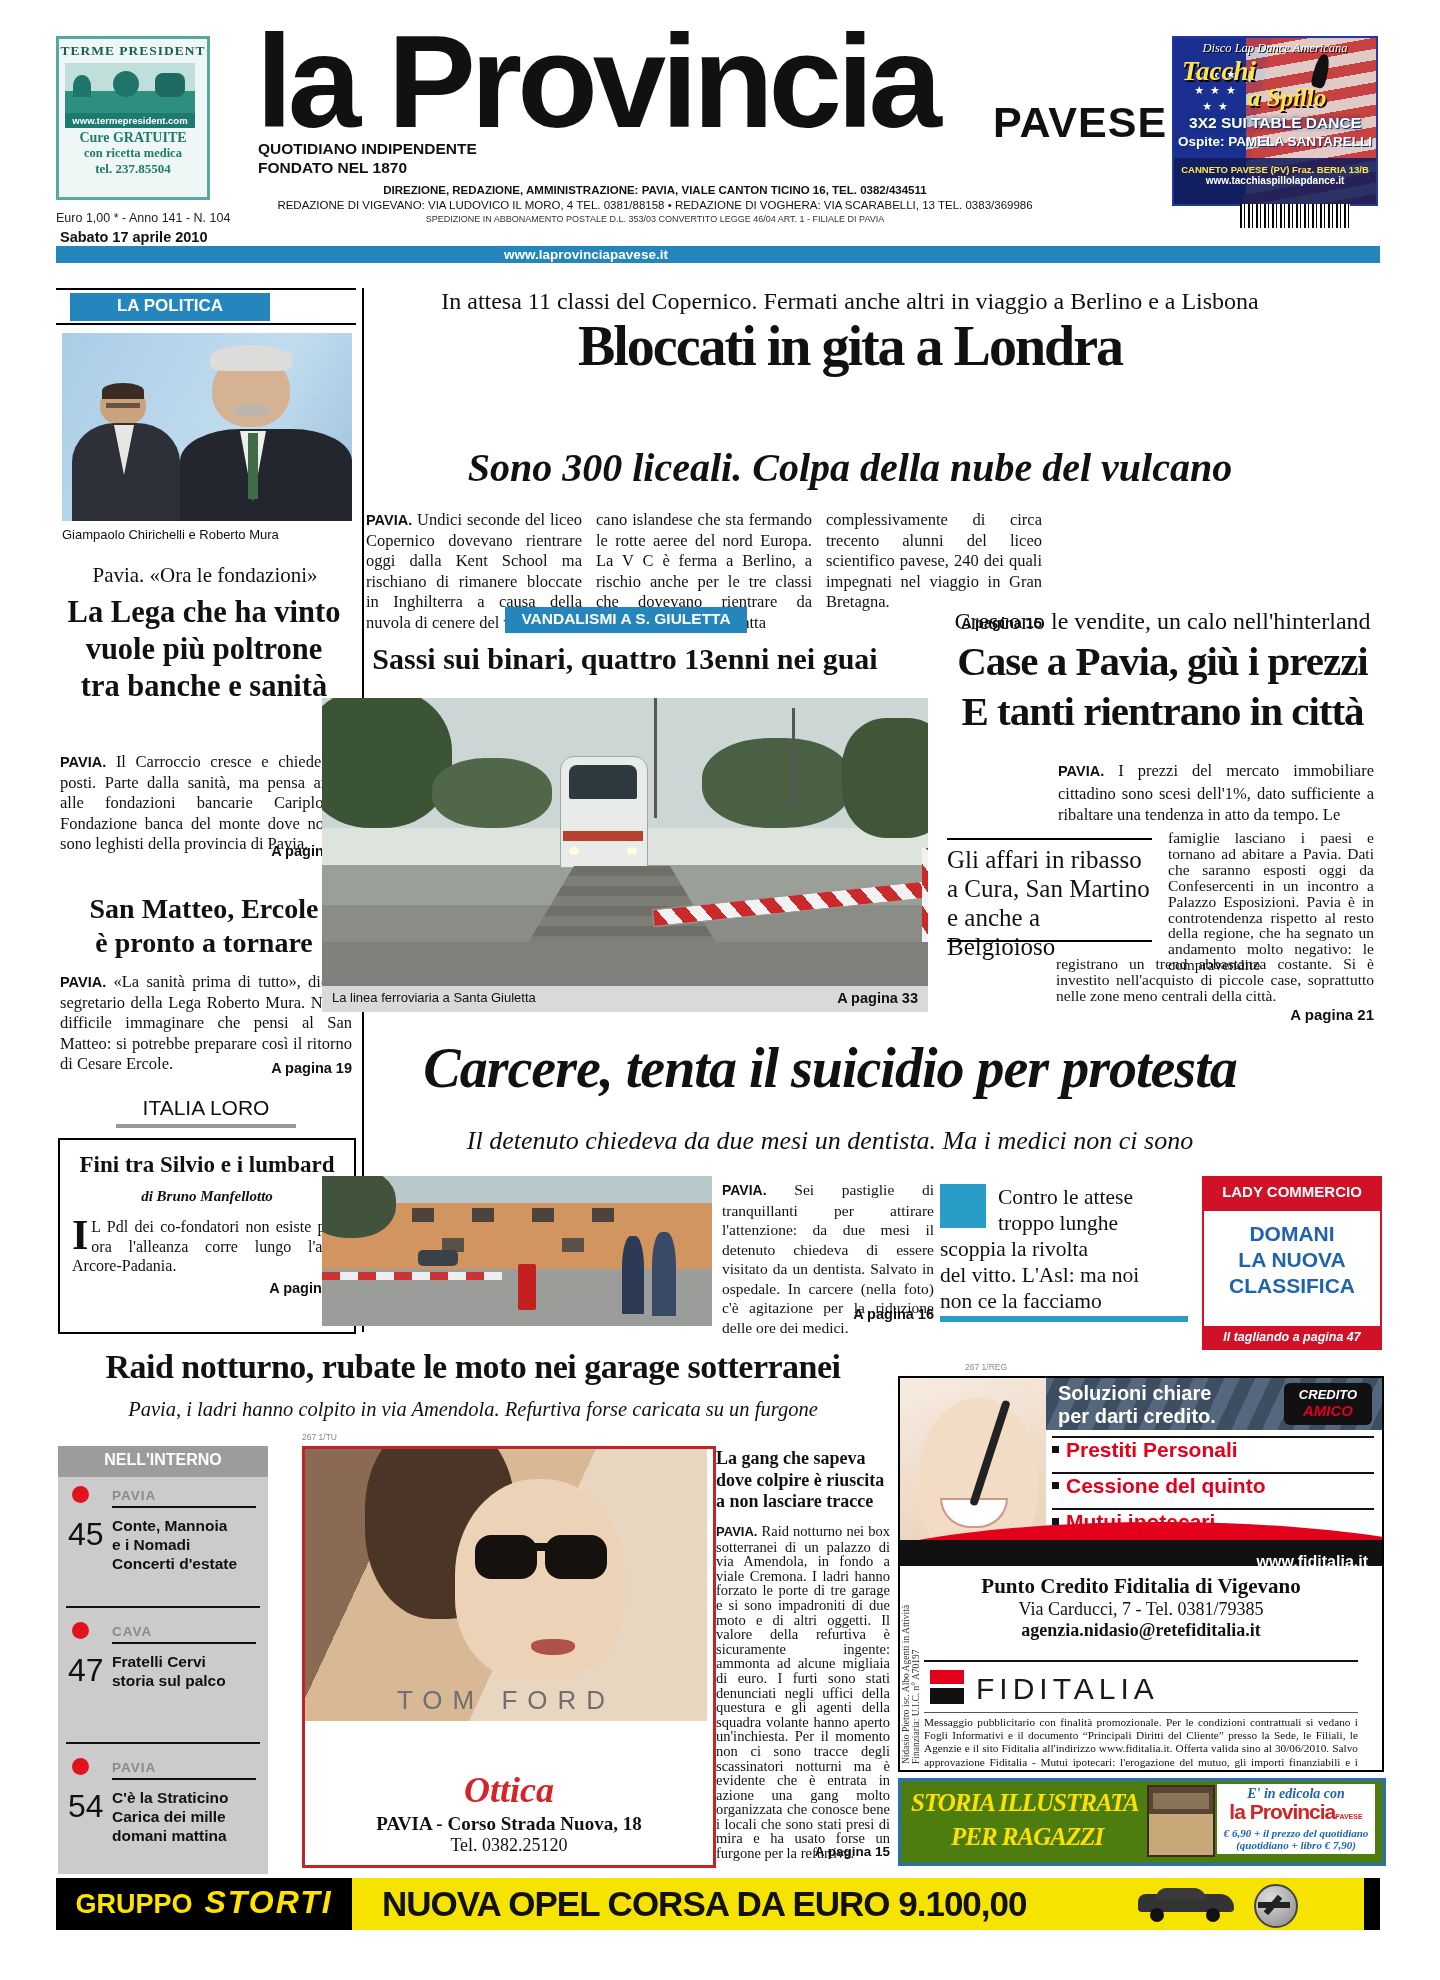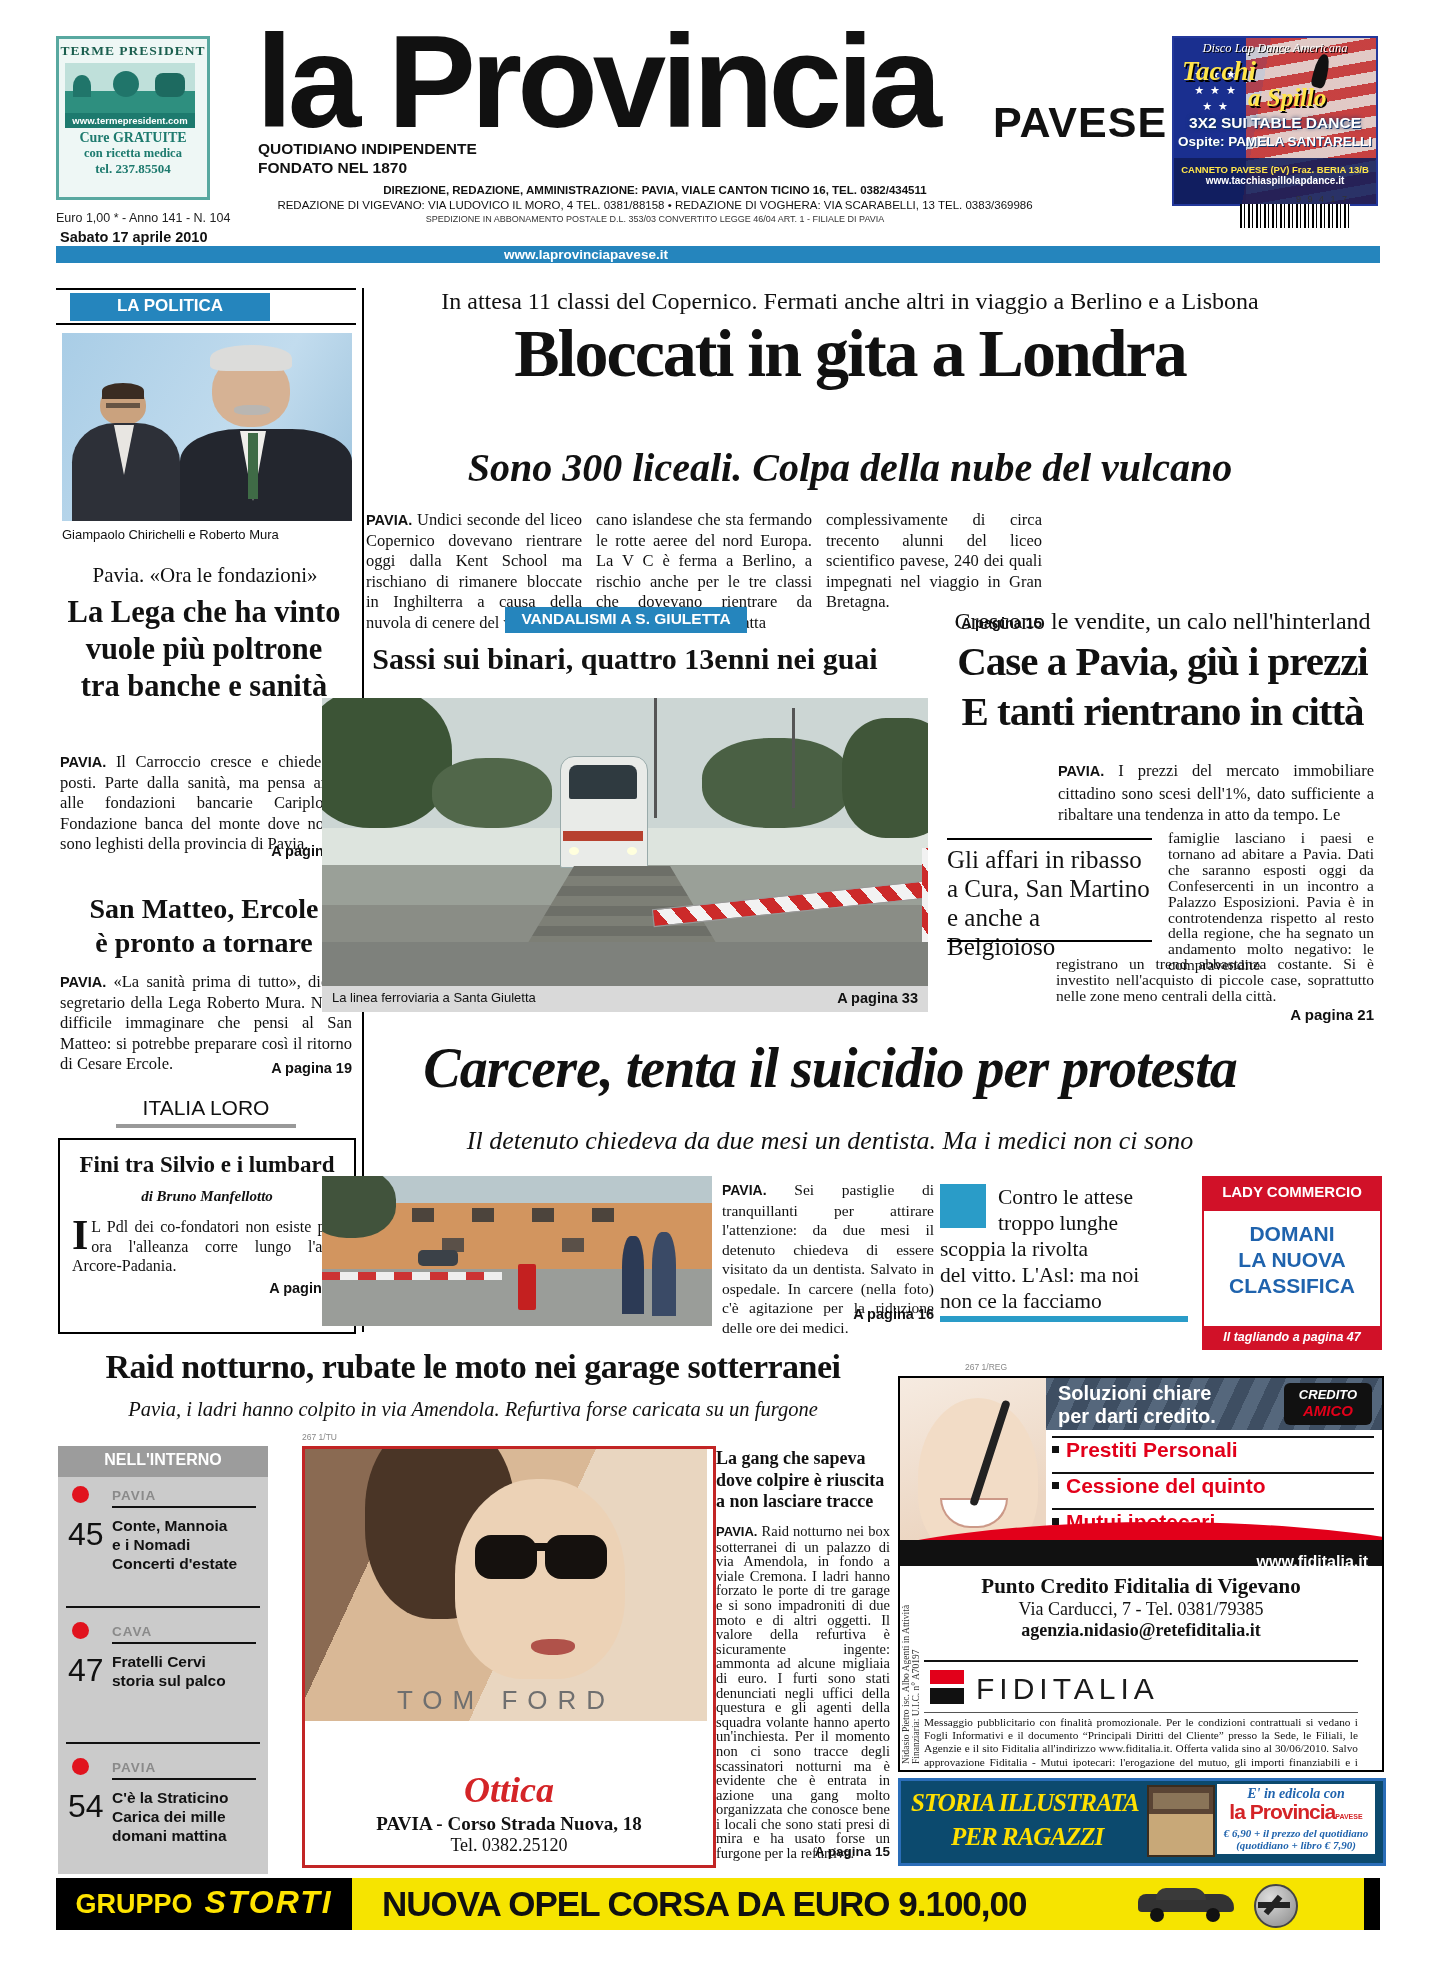--- a/index.html
+++ b/index.html
@@ -126,21 +126,21 @@
     <div class="ser just" style="margin:12px 12px 0;font-size:16px;line-height:19.5px;">
       <span class="ser b" style="float:left;font-size:42px;line-height:36px;margin-right:3px;">I</span>
       <span>L Pdl dei co-fondatori non esiste più, ora l'alleanza corre lungo l'asse Arcore-Padania.</span>
     </div>
     <div class="pg" style="margin:4px 12px 0;">A pagina 4</div>
   </div>
 
   <div class="abs rule" style="left:362px;top:288px;width:2px;height:1044px;"></div>
 
   <div class="abs ser ctr" style="left:380px;top:288px;width:940px;font-size:24px;">In attesa 11 classi del Copernico. Fermati anche altri in viaggio a Berlino e a Lisbona</div>
-  <div class="abs ser b ctr" style="left:370px;top:316px;width:960px;font-size:68px;letter-spacing:-2px;line-height:1.1;">Bloccati in gita a Londra</div>
+  <div class="abs ser b ctr" style="left:370px;top:316px;width:960px;font-size:56px;letter-spacing:-2px;line-height:1.1;">Bloccati in gita a Londra</div>
   <div class="abs ser b i ctr" style="left:370px;top:444px;width:960px;font-size:40px;">Sono 300 liceali. Colpa della nube del vulcano</div>
   <div class="abs" style="left:366px;top:510px;width:676px;display:flex;gap:14px;">
     <div class="ser just" style="width:216px;font-size:16.5px;line-height:20.5px;">
       <span class="dl" style="font-size:14.5px;">PAVIA.</span>
       <span>Undici seconde del liceo Copernico dovevano rientrare oggi dalla Kent School ma rischiano di rimanere bloccate in Inghilterra a causa della nuvola di cenere del vul-</span>
     </div>
     <div class="ser just" style="width:216px;font-size:16.5px;line-height:20.5px;">cano islandese che sta fermando le rotte aeree del nord Europa. La V C è ferma a Berlino, a rischio anche per le tre classi che dovevano rientrare da Lisbona ieri sera. Si tratta</div>
     <div class="ser just" style="width:216px;font-size:16.5px;line-height:20.5px;">
       <span>complessivamente di circa trecento alunni del liceo scientifico pavese, 240 dei quali impegnati nel viaggio in Gran Bretagna.</span>
       <div class="pg">A pagina 15</div>
@@ -341,21 +341,21 @@
     <div class="abs sep" style="left:24px;top:282px;width:434px;height:2px;"></div>
     <div class="abs" style="left:30px;top:292px;width:34px;height:34px;">
       <div style="width:34px;height:14px;background:#e2001a;"></div>
       <div style="width:34px;height:16px;background:#111;margin-top:4px;"></div>
     </div>
     <div class="abs san" style="left:76px;top:294px;font-size:30px;letter-spacing:5px;color:#1a1a1a;">FIDITALIA</div>
     <div class="abs ser just" style="left:24px;top:334px;width:434px;font-size:11.3px;line-height:13.2px;border-top:1px solid #555;padding-top:3px;">Messaggio pubblicitario con finalità promozionale. Per le condizioni contrattuali si vedano i Fogli Informativi e il documento “Principali Diritti del Cliente” presso la Sede, le Filiali, le Agenzie e il sito Fiditalia all'indirizzo www.fiditalia.it. Offerta valida sino al 30/06/2010. Salvo approvazione Fiditalia - Mutui ipotecari: l'erogazione del mutuo, gli importi finanziabili e i massimi erogabili sono soggetti all'approvazione della banca erogante SG Mutui Italia S.p.A.</div>
     <div class="abs ser" style="left:1px;top:190px;height:196px;font-size:9.5px;writing-mode:vertical-rl;transform:rotate(180deg);color:#333;">Nidasio Pietro isc. Albo Agenti in Attività Finanziaria: U.I.C. n° A70197</div>
   </div>
 
-  <div class="abs" style="left:898px;top:1778px;width:482px;height:82px;border:3px solid #2a6db8;background:#0c4a6e;overflow:hidden;">
+  <div class="abs" style="left:898px;top:1778px;width:482px;height:82px;border:3px solid #2a6db8;background:#4d7c0f;overflow:hidden;">
     <div class="abs ser b i" style="left:10px;top:8px;font-size:25px;color:#ffe000;letter-spacing:-1px;">STORIA ILLUSTRATA</div>
     <div class="abs ser b i" style="left:50px;top:42px;font-size:25px;color:#ffe000;letter-spacing:-1px;">PER RAGAZZI</div>
     <div class="abs" style="left:246px;top:4px;width:64px;height:68px;background:linear-gradient(#5a4434 0 40%,#c8a878 40%);border:2px solid #3a2c1e;">
       <div style="margin:6px 4px 0;height:16px;background:#8a7458;"></div>
     </div>
     <div class="abs" style="left:316px;top:3px;width:158px;height:70px;background:#fff;text-align:center;">
       <div class="ser b i" style="font-size:14px;color:#1f63ad;margin-top:2px;">E' in edicola con</div>
       <div class="san b" style="font-size:21px;color:#d42427;letter-spacing:-1px;line-height:20px;">
         <span>la Provincia</span><span style="font-size:7px;letter-spacing:0;">PAVESE</span>
       </div>

